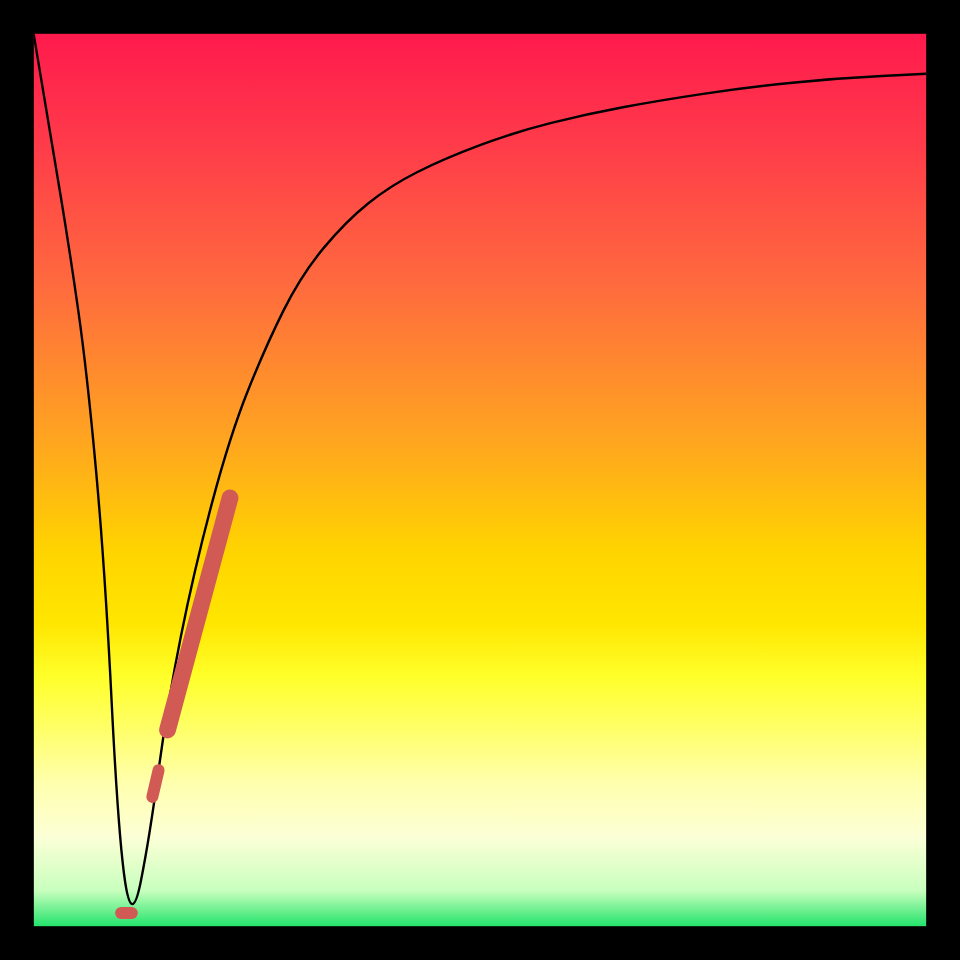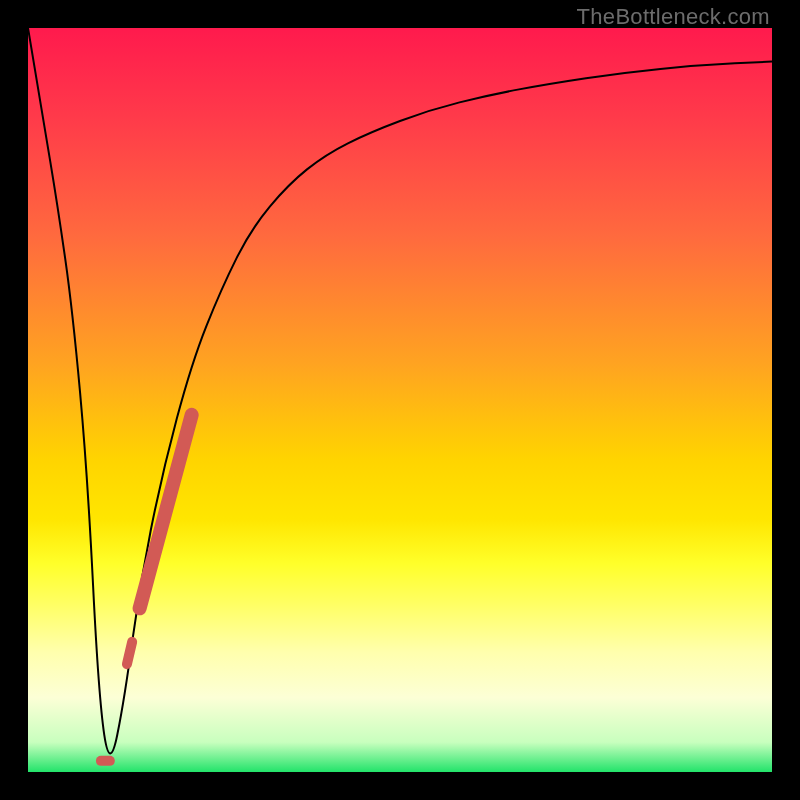--- a/index.html
+++ b/index.html
@@ -70,14 +70,13 @@
     <div class="bg"></div>
     <svg class="curve" viewBox="0 0 744 744" preserveAspectRatio="none">
       <g id="series-layer">
           <path d="M 0 0 Q 14.88 89.27999999999997 22.32 133.91999999999996 Q 29.76 178.55999999999995 37.2 230.64 Q 44.64 282.72 52.08 364.56 Q 59.52 446.4 65.10000000000001 558 Q 70.68 669.6 76.26 706.8 Q 81.84 744 89.28 706.8 Q 96.72 669.6 104.16 613.8 Q 111.6 558 122.75999999999999 502.2 Q 133.92 446.4 148.8 390.59999999999997 Q 163.68 334.79999999999995 178.56 297.59999999999997 Q 193.44 260.4 208.32 230.64 Q 223.2 200.88 241.79999999999998 178.56 Q 260.4 156.24 279 141.36 Q 297.6 126.48000000000002 319.92 115.32 Q 342.24 104.15999999999997 372 93 Q 401.76000000000005 81.84000000000003 431.52 74.39999999999998 Q 461.28 66.95999999999992 491.03999999999996 61.37999999999994 Q 520.8 55.799999999999955 558 50.21999999999997 Q 595.2 44.639999999999986 632.4000000000001 40.920000000000016 Q 669.6 37.200000000000045 706.8 35.34000000000003 T 744 33.48000000000002" fill="none" stroke="#000000" stroke-width="2"></path>
           <path d="M 111.6 580.3199999999999 L 163.68 386.88" fill="none" stroke="#d25a55" stroke-width="14" stroke-linecap="round"></path>
           <path d="M 98.952 636.12 L 104.16000000000001 613.8" fill="none" stroke="#d25a55" stroke-width="10" stroke-linecap="round"></path>
           <path d="M 72.912 732.84 L 81.84 732.84" fill="none" stroke="#d25a55" stroke-width="10" stroke-linecap="round"></path>
         </g>
     </svg>
   </div>
-  <div class="watermark">TheBottleneck.com</div>
 </div>
 
 </body></html>

